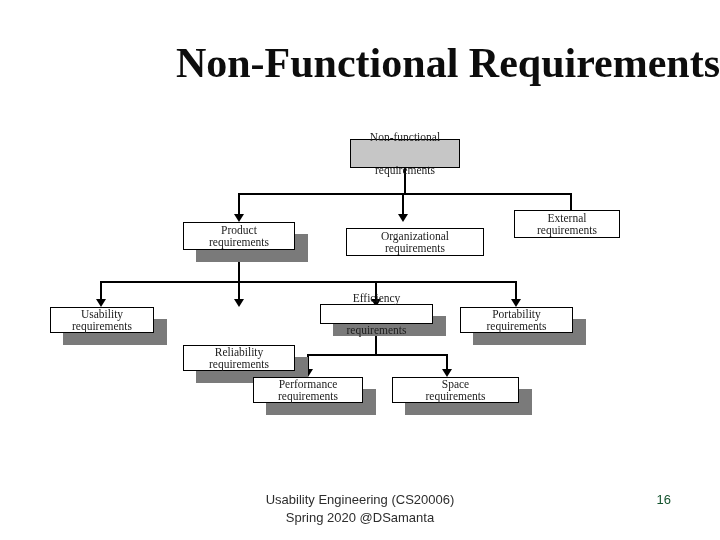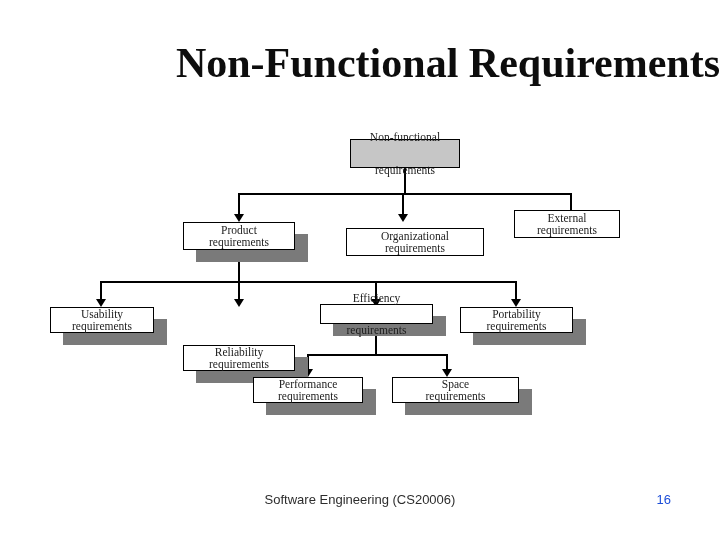--- a/index.html
+++ b/index.html
@@ -30,21 +30,21 @@
     position:absolute; width:0; height:0;
     border-left:5px solid transparent; border-right:5px solid transparent;
     border-top:8px solid #000000;
   }
   .footer {
     position:absolute; top:491px; left:0; width:720px; text-align:center;
     font-size:13px; line-height:18px; color:#2d2d2d;
   }
   .page-number {
     position:absolute; top:492px; right:49px;
-    font-size:13px; color:#1d4ed8;
+    font-size:13px; color:#14532d;
   }
 </style>
 </head>
 <body>
 
 <div class="slide">
 
   <h1 class="title">Non-Functional Requirements</h1>
 
   <div>
@@ -116,18 +116,19 @@
       <span>requirements</span>
     </div>
     <div class="node shadow" style="left:392px;top:377px;width:127px;height:26px;">
       <span>Space</span>
       <span>requirements</span>
     </div>
 
   </div>
 
   <div class="footer">
-    <div>Software Engineering (CS20006)</div>
+    <div>Usability Engineering (CS20006)</div>
+    <div>Spring 2020 @DSamanta</div>
   </div>
 
   <div class="page-number">16</div>
 
 </div>
 
 </body></html>

